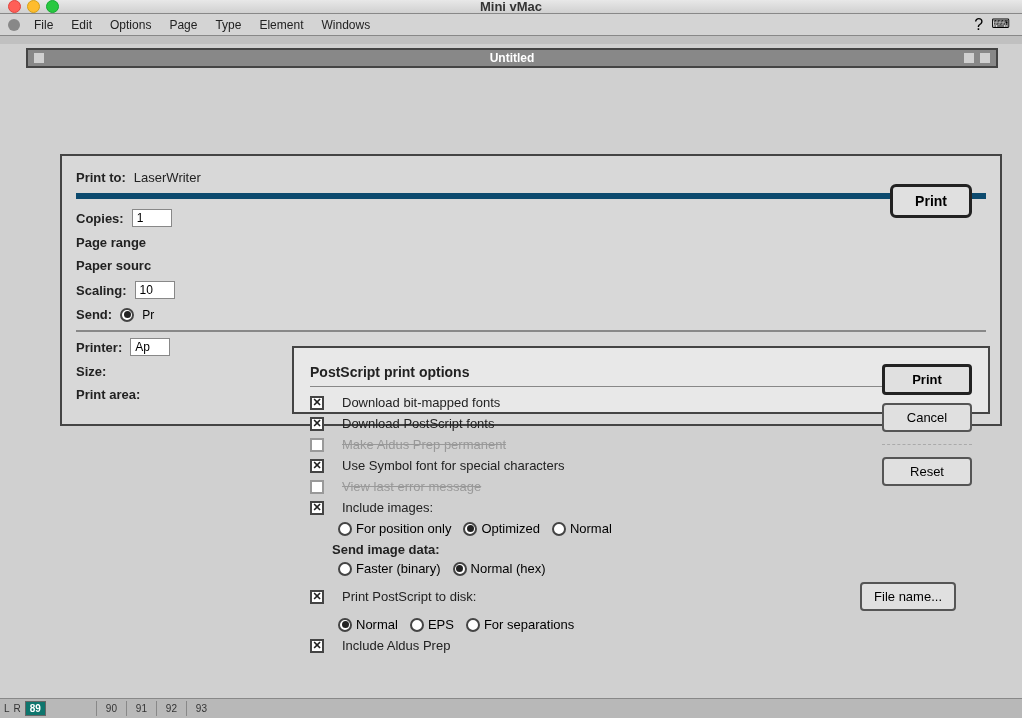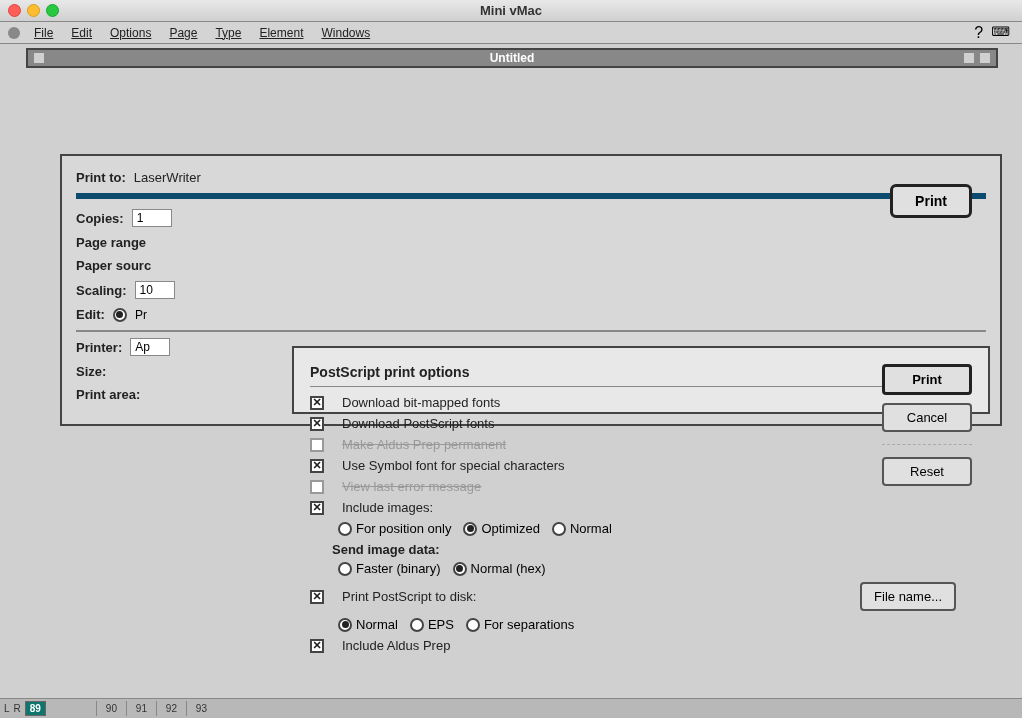--- a/index.html
+++ b/index.html
@@ -9,21 +9,21 @@
       background: #c0c0c0;
       width: 1022px;
       height: 718px;
       overflow: hidden;
       position: relative;
     }
 
     
     .title-bar {
       background: linear-gradient(to bottom, #e8e8e8, #d0d0d0);
-      height: 22px;
+      height: 14px;
       display: flex;
       align-items: center;
       justify-content: center;
       border-bottom: 1px solid #888;
       position: relative;
     }
     .title-bar-buttons {
       position: absolute;
       left: 8px;
       display: flex;
@@ -50,21 +50,20 @@
       align-items: center;
       border-bottom: 1px solid #888;
       padding: 0 4px;
       gap: 2px;
     }
     .menu-item {
       padding: 2px 8px;
       font-size: 12px;
       cursor: pointer;
       color: #222;
-      text-decoration: underline;
     }
     .menu-icon {
       width: 20px;
       height: 20px;
       display: flex;
       align-items: center;
       justify-content: center;
       font-size: 14px;
     }
 
@@ -428,21 +427,21 @@
     <div class="print-row">
       <span class="print-label">Paper sourc</span>
     </div>
 
     <div class="print-row">
       <span class="print-label">Scaling:</span>
       <input class="print-input" type="text" value="10" style="">
     </div>
 
     <div class="print-row">
-      <span class="print-label">Edit:</span>
+      <span class="print-label">Send:</span>
       <div style="display:flex; align-items:center; gap:8px;">
         <div class="radio selected"></div>
         <span>Pr</span>
       </div>
     </div>
 
     <hr style="border: 1px solid #888; margin: 6px 0;">
 
     <div class="print-row">
       <span class="print-label">Printer:</span>

